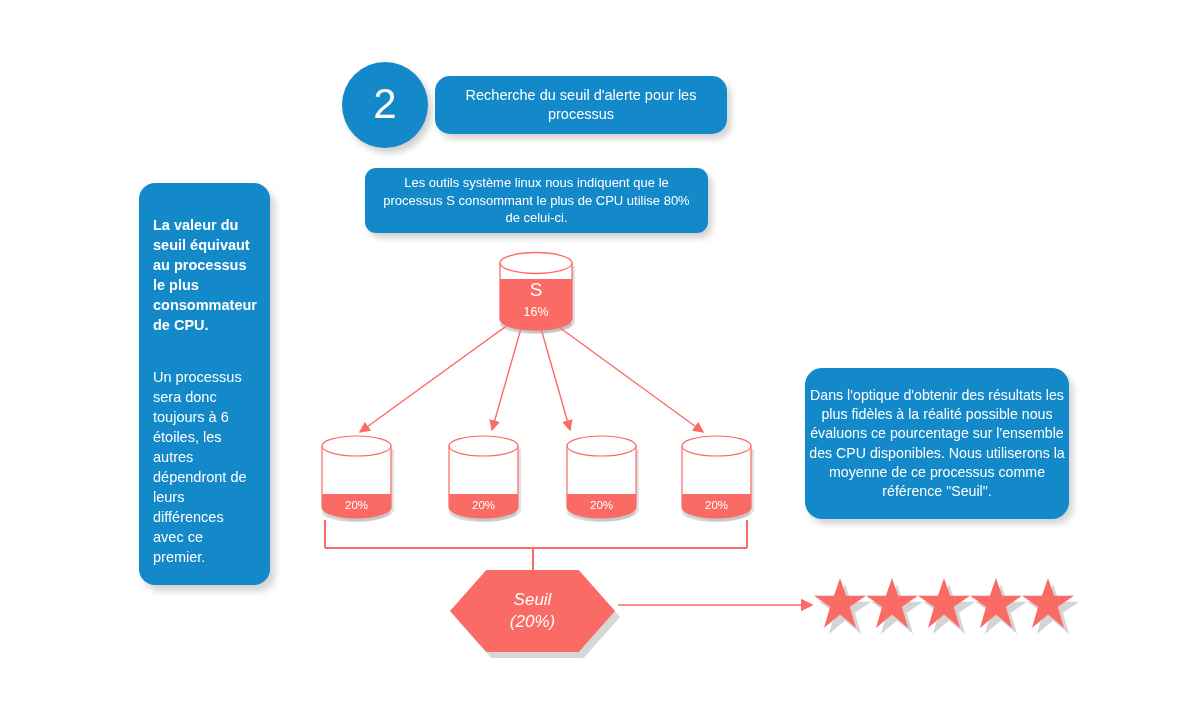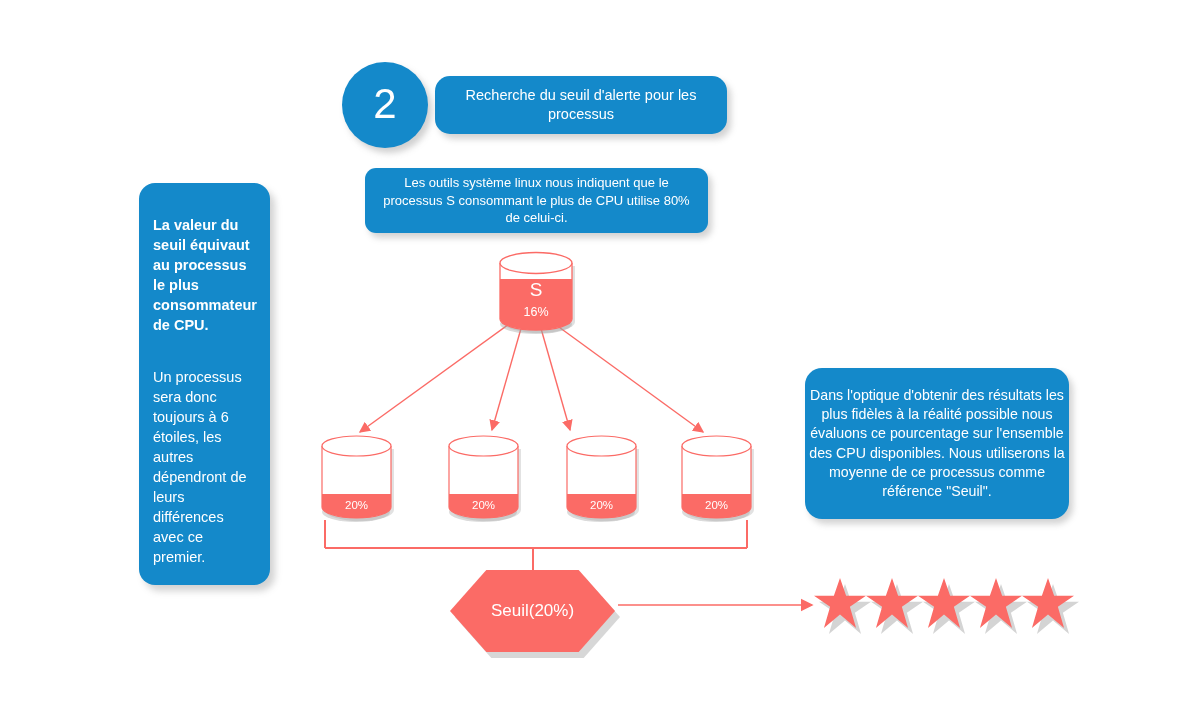--- a/index.html
+++ b/index.html
@@ -112,23 +112,23 @@
     clip-path: polygon(22% 0%, 78% 0%, 100% 50%, 78% 100%, 22% 100%, 0% 50%);
   }
   .hex-shadow {
     position: absolute; left: 5px; top: 6px; right: -5px; bottom: -6px;
     background: rgba(160,160,160,0.42);
     clip-path: polygon(22% 0%, 78% 0%, 100% 50%, 78% 100%, 22% 100%, 0% 50%);
     z-index: -1;
   }
   .hex-text {
     position: absolute; inset: 0;
-    display: flex; flex-direction: row;
+    display: flex; flex-direction: column;
     align-items: center; justify-content: center;
-    color: #ffffff; font-size: 17px; line-height: 1.3;
+    color: #ffffff; font-size: 17px; line-height: 1.3; font-style: italic;
   }
 
   
   .stars {
     left: 814px; top: 578px;
     display: flex;
     gap: 0px;
     z-index: 5;
   }
   .star-wrap { position: relative; width: 52px; height: 50px; }

